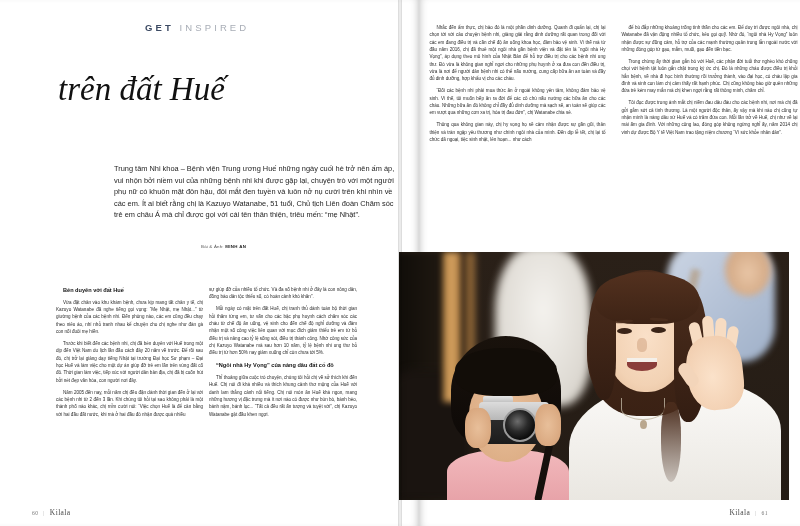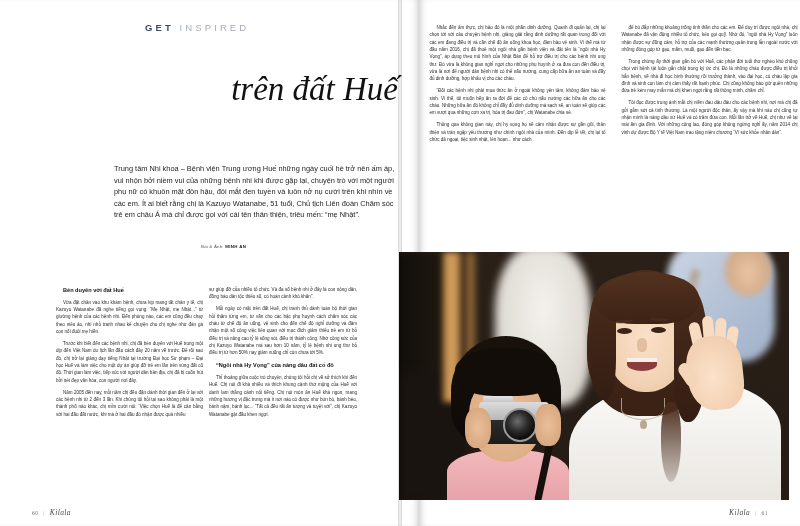--- a/index.html
+++ b/index.html
@@ -62,21 +62,20 @@
     color: #111;
     letter-spacing: -0.5px;
     white-space: nowrap;
   }
   .hl-2 {
     font-family: "Liberation Serif", serif;
     font-style: italic;
     font-size: 33px;
     line-height: 38px;
     color: #111;
-    text-align: right;
     margin-top: 2px;
     white-space: nowrap;
   }
 
   
   .lead {
     position: absolute;
     left: 114px; top: 163px;
     width: 285px;
     font-size: 7.4px;
@@ -315,21 +314,21 @@
     position: absolute;
     bottom: 9px;
     font-size: 6px;
     color: #6e6e6e;
     letter-spacing: .4px;
     font-family: "Liberation Serif", serif;
   }
   .footer-left  { left: 32px; }
   .footer-right { right: 32px; }
   .footer .sep { color: #b5b5b5; margin: 0 3px; }
-  .footer .mag { font-size: 7.5px; color: #4a4a4a; font-style: italic; }
+  .footer .mag { font-size: 7.5px; color: #4a4a4a; }
   .footer .pg  { font-size: 5.6px; color: #7a7a7a; }
 </style>
 </head>
 <body>
 
 <div class="spread">
 
   <div class="page page-left">
 
     <div class="kicker">

